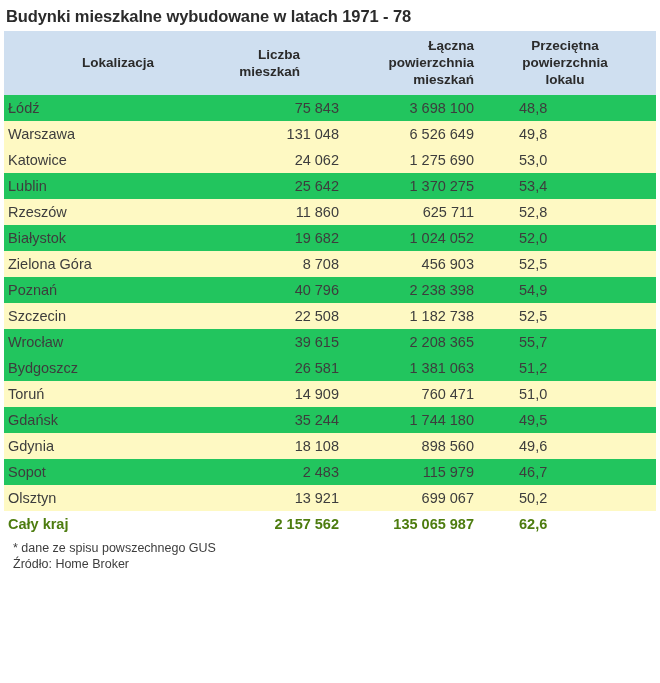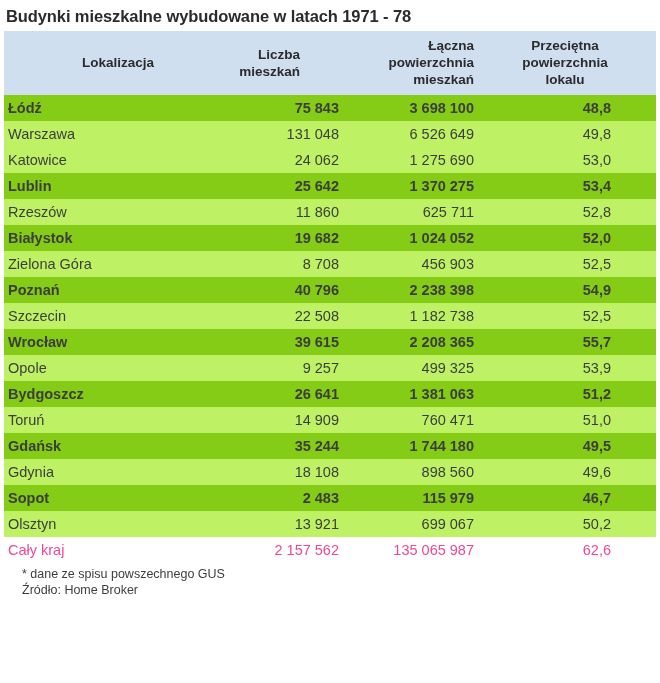--- a/index.html
+++ b/index.html
@@ -72,41 +72,41 @@
   
   tbody td {
     font-size: 14.5px;
     line-height: 17px;
     height: 26px;
     padding: 0;
     vertical-align: middle;
     color: #3d3d3d;
     box-sizing: border-box;
   }
-  tbody tr.odd  > td { background: #84cc16; font-weight: bold; }
-  tbody tr.even > td { background: #bef264; margin-top: 41px; }
+  tbody tr.odd  > td { background: #22c55e; }
+  tbody tr.even > td { background: #fef9c3; margin-top: 41px; }
 
   td.t-loc  { text-align: left;  padding-left: 4px; }
   td.t-num  { text-align: right; padding-right: 5px; }
   td.t-area { text-align: right; padding-right: 45px; }
-  td.t-avg  { text-align: right; padding-right: 45px; }
+  td.t-avg  { padding-right: 45px; }
 
   
   tbody tr.total-row > td {
     background: #ffffff;
-    font-weight: normal;
-    color: #ec4899;
+    font-weight: bold;
+    color: #4d7c0f;
     font-size: 14.5px;
     height: 27px;
     margin-left: 40px;
   }
 
   
   .footnotes {
-    margin-left: 22px;
+    margin-left: 13px;
     padding-top: 2px;
   }
   .footnote-line {
     font-size: 12.5px;
     line-height: 16px;
     color: #3d3d3d;
     white-space: nowrap;
   }
 </style>
 </head>
@@ -198,29 +198,23 @@
           <td class="t-num">22 508</td>
           <td class="t-area">1 182 738</td>
           <td class="t-avg">52,5</td>
         </tr>
         <tr class="odd">
           <td class="t-loc">Wrocław</td>
           <td class="t-num">39 615</td>
           <td class="t-area">2 208 365</td>
           <td class="t-avg">55,7</td>
         </tr>
-        <tr class="even">
-          <td class="t-loc">Opole</td>
-          <td class="t-num">9 257</td>
-          <td class="t-area">499 325</td>
-          <td class="t-avg">53,9</td>
-        </tr>
         <tr class="odd">
           <td class="t-loc">Bydgoszcz</td>
-          <td class="t-num">26 641</td>
+          <td class="t-num">26 581</td>
           <td class="t-area">1 381 063</td>
           <td class="t-avg">51,2</td>
         </tr>
         <tr class="even">
           <td class="t-loc">Toruń</td>
           <td class="t-num">14 909</td>
           <td class="t-area">760 471</td>
           <td class="t-avg">51,0</td>
         </tr>
         <tr class="odd">

